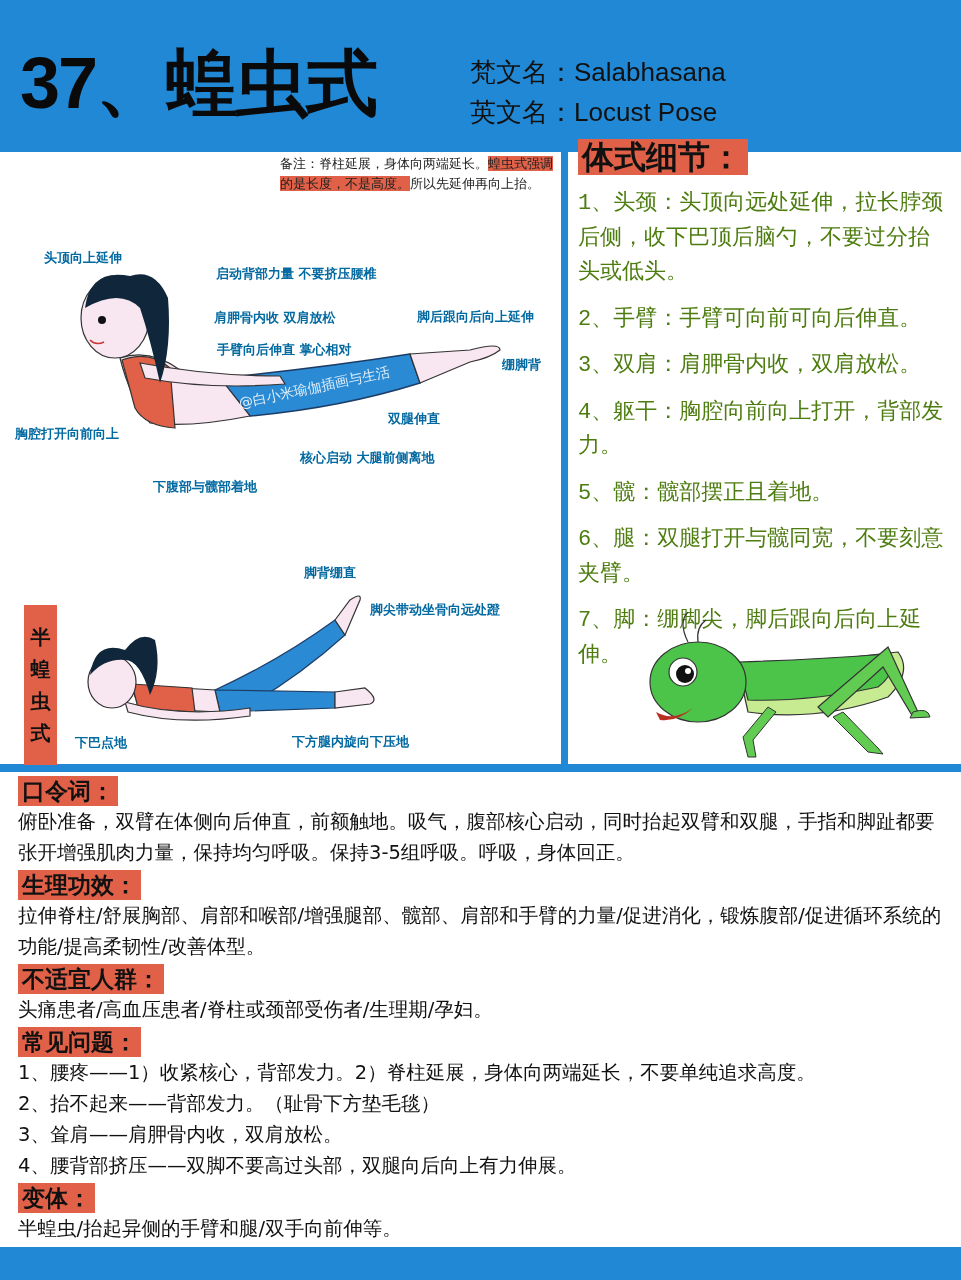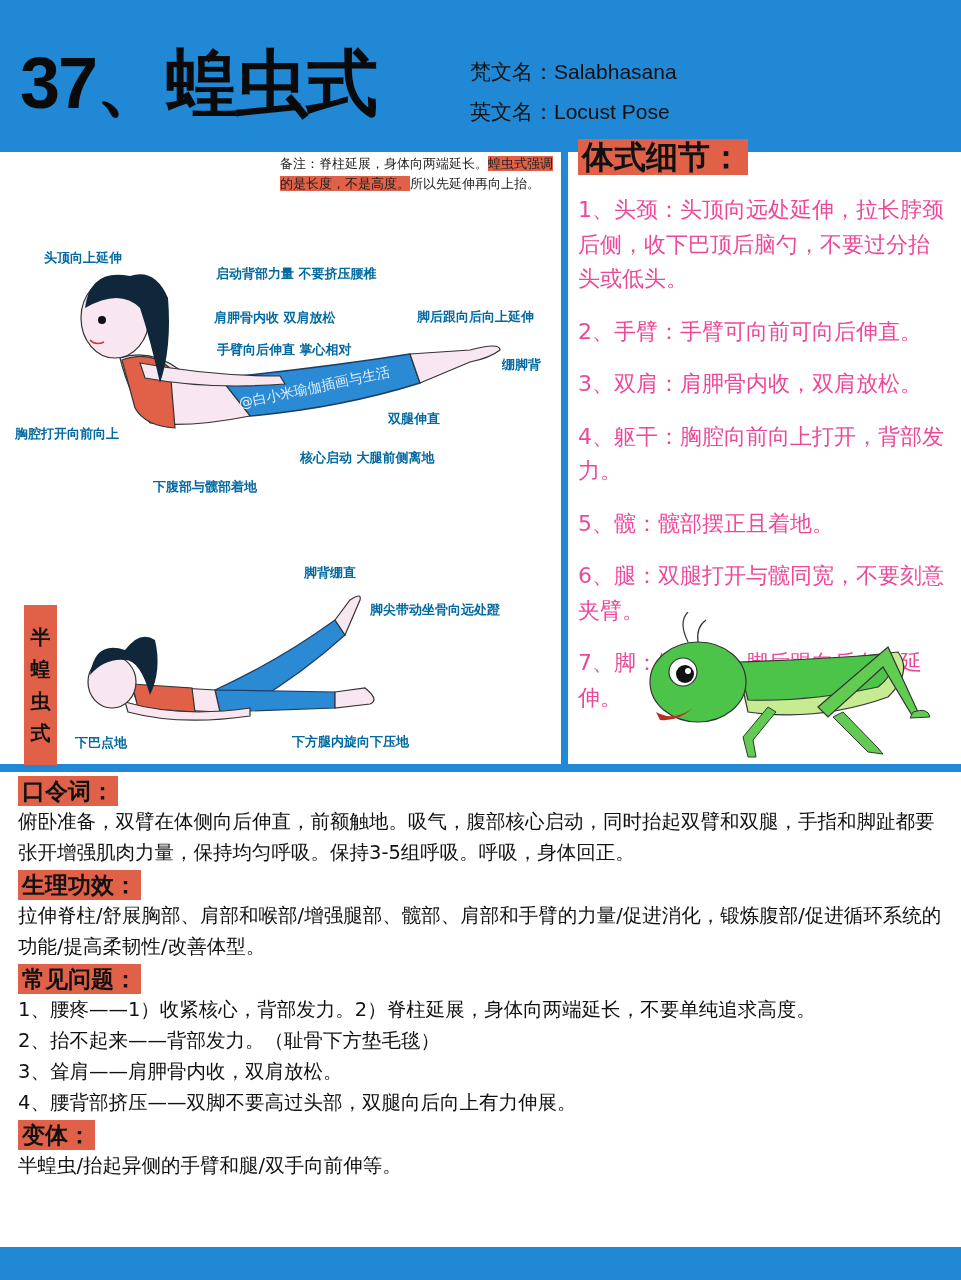--- a/index.html
+++ b/index.html
@@ -2,39 +2,39 @@
 <html><head>
 <meta charset="utf-8">
 <style>
   * { box-sizing: border-box; margin: 0; padding: 0; }
   html, body { width: 961px; height: 1280px; background: #ffffff; overflow: hidden; }
   body { position: relative; font-family: "DejaVu Sans", "Liberation Sans", sans-serif; color: #111; }
 
   .header { position: absolute; left: 0; top: 0; width: 961px; height: 152px; background: #2188d6; }
   .title-num { position: absolute; left: 20px; top: 38px; font-size: 72px; font-weight: bold; color: #0a0a0a; letter-spacing: -2px; line-height: 90px; font-family: "Liberation Sans", sans-serif; }
   .names { position: absolute; left: 470px; top: 52px; }
-  .name-row { font-size: 21px; line-height: 40px; color: #111; font-family: "Liberation Sans", sans-serif; white-space: nowrap; }
+  .name-row { font-size: 26px; line-height: 40px; color: #111; font-family: "Liberation Sans", sans-serif; white-space: nowrap; }
 
   .vline { position: absolute; left: 561px; top: 128px; width: 7px; height: 640px; background: #2188d6; }
   .hline { position: absolute; left: 0; top: 764px; width: 961px; height: 8px; background: #2188d6; }
   .footer { position: absolute; left: 0; top: 1247px; width: 961px; height: 33px; background: #2188d6; }
 
   
   .note { position: absolute; left: 280px; top: 154px; width: 275px; font-size: 13px; line-height: 20px; color: #222; }
   .hl { background: #e06048; }
   .lbl { position: absolute; font-size: 13px; color: #0369a1; white-space: nowrap; font-weight: bold; }
 
   .half-badge { position: absolute; left: 24px; top: 605px; width: 33px; height: 160px; background: #e06048; display: flex; flex-direction: column; align-items: center; justify-content: center; }
   .half-badge span { font-size: 20px; font-weight: bold; line-height: 32px; color: #111; }
 
   
   .details { position: absolute; left: 578px; top: 139px; width: 370px; }
   .sec-head { display: inline-block; background: #e06048; color: #111; font-weight: bold; font-size: 24px; line-height: 32px; padding: 0 6px 0 4px; }
   .details .sec-head { font-size: 32px; line-height: 36px; }
-  .detail-text { font-size: 22px; line-height: 34.5px; color: #ec4899; margin-top: 18px; }
+  .detail-text { font-size: 22px; line-height: 34.5px; color: #4d7c0f; margin-top: 12px; font-family: Liberation Mono, monospace; }
 
   
   .bottom { position: absolute; left: 18px; top: 776px; width: 930px; }
   .bsec { margin-bottom: 0; }
   .bsec .sec-head { font-size: 23px; line-height: 30px; padding: 0 4px; }
   .btext { font-size: 19.5px; line-height: 31px; color: #111; }
   .bsec + .bsec { margin-top: 2px; }
 
   svg { display: block; }
 </style>
@@ -144,20 +144,24 @@
 <div class="bottom">
   <div class="bsec">
     <div class="sec-head">口令词：</div>
     <div class="btext">俯卧准备，双臂在体侧向后伸直，前额触地。吸气，腹部核心启动，同时抬起双臂和双腿，手指和脚趾都要张开增强肌肉力量，保持均匀呼吸。保持3-5组呼吸。呼吸，身体回正。</div>
   </div>
   <div class="bsec">
     <div class="sec-head">生理功效：</div>
     <div class="btext">拉伸脊柱/舒展胸部、肩部和喉部/增强腿部、髋部、肩部和手臂的力量/促进消化，锻炼腹部/促进循环系统的功能/提高柔韧性/改善体型。</div>
   </div>
   <div class="bsec">
+    <div class="sec-head">不适宜人群：</div>
+    <div class="btext">头痛患者/高血压患者/脊柱或颈部受伤者/生理期/孕妇。</div>
+  </div>
+  <div class="bsec">
     <div class="sec-head">常见问题：</div>
     <div class="btext">1、腰疼——1）收紧核心，背部发力。2）脊柱延展，身体向两端延长，不要单纯追求高度。</div>
     <div class="btext">2、抬不起来——背部发力。（耻骨下方垫毛毯）</div>
     <div class="btext">3、耸肩——肩胛骨内收，双肩放松。</div>
     <div class="btext">4、腰背部挤压——双脚不要高过头部，双腿向后向上有力伸展。</div>
   </div>
   <div class="bsec">
     <div class="sec-head">变体：</div>
     <div class="btext">半蝗虫/抬起异侧的手臂和腿/双手向前伸等。</div>
   </div>

